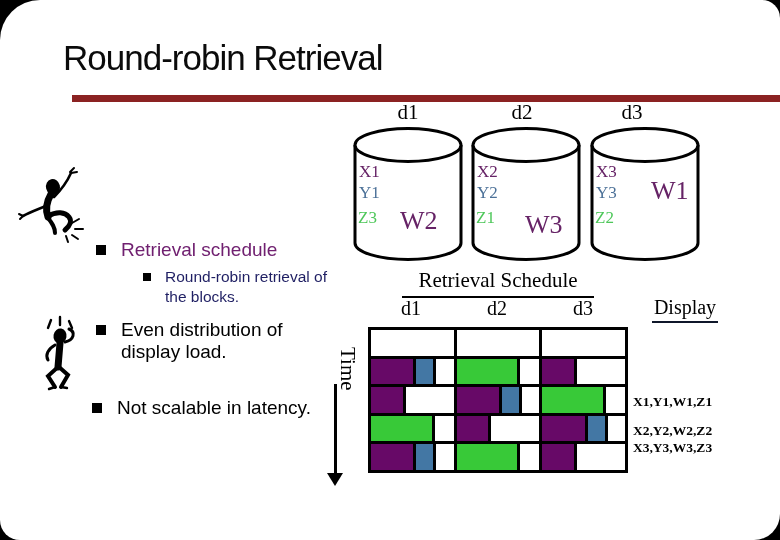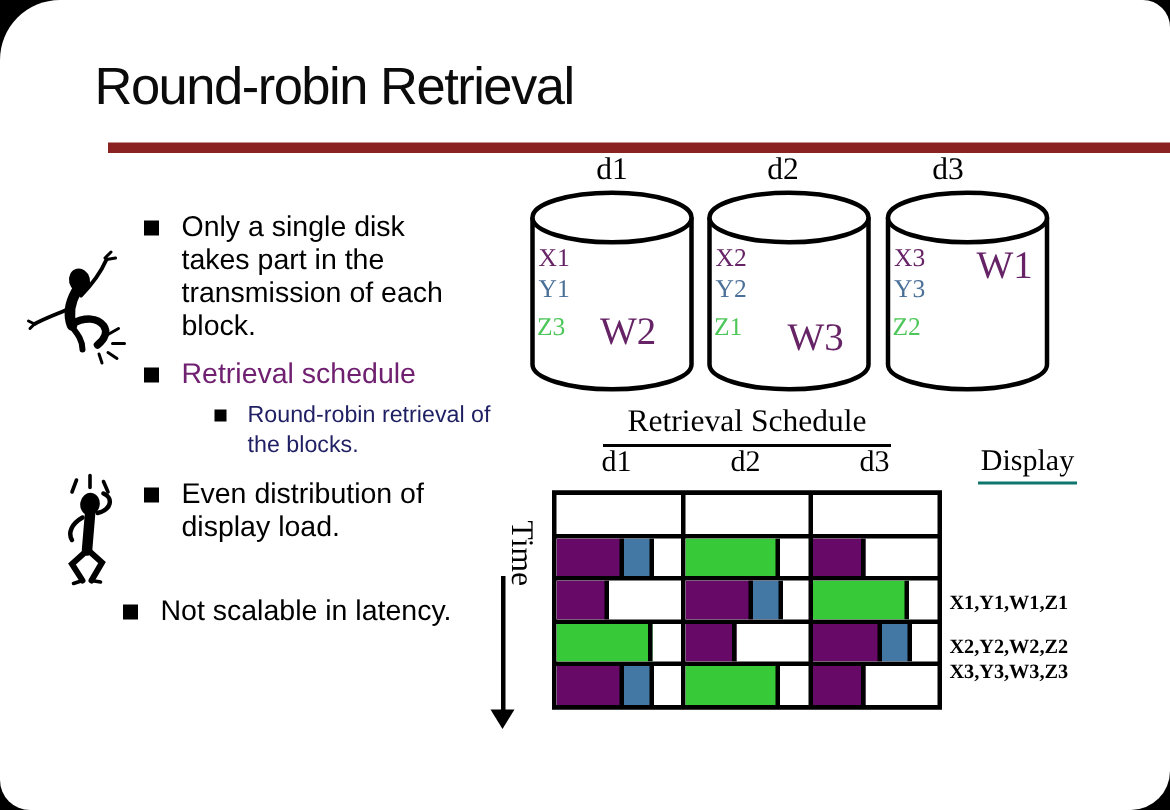--- a/index.html
+++ b/index.html
@@ -12,42 +12,42 @@
   .bullet{position:absolute;display:flex;font-size:19px;line-height:22px;}
   .bullet .sq{width:10px;height:10px;background:#000;margin-top:6px;flex:0 0 auto;}
   .bullet .txt{margin-left:15px;}
   .b1{left:96px;top:141px;} .b1 .txt{width:196px;}
   .b2{left:96px;top:239px;} .b2 .txt{color:var(--bullet-purple,#702070);}
   .bsub{left:143px;top:267px;font-size:15.5px;line-height:20px;}
   .bsub .sq{width:8px;height:8px;margin-top:6px;}
   .bsub .txt{width:168px;color:var(--bullet-navy,#1F1F63);margin-left:14px;}
   .b3{left:96px;top:319px;} .b3 .txt{width:190px;}
   .b4{left:96px;top:368px;}
-  .b5{left:82px;top:397px;}
+  .b5{left:92px;top:397px;}
   
   .disk{position:absolute;width:112px;height:136px;font-family:"Liberation Serif",serif;}
   .disk-1{left:352px;top:126px;} .disk-2{left:470px;top:126px;} .disk-3{left:589px;top:126px;}
   .disk svg{position:absolute;left:0;top:0;}
   .disk-label{position:absolute;top:100px;width:112px;text-align:center;
               font-family:"Liberation Serif",serif;font-size:21px;}
   .dl-1{left:352px;} .dl-2{left:466px;} .dl-3{left:576px;}
   .blk{position:absolute;font-size:17px;}
   .bx{left:7px;top:36px;color:var(--x-purple,#662366);}
   .by{left:7px;top:57px;color:var(--y-blue,#4C7198);}
   .bz{left:6px;top:82px;color:var(--z-green,#4EC75A);text-align:center;}
   .bw{position:absolute;font-size:26px;color:var(--w-purple,#662366);}
-  .disk-1 .bw{left:48px;top:80px;} .disk-2 .bw{left:55px;top:84px;} .disk-3 .bw{left:62px;top:36px;font-family:Liberation Serif, serif;}
+  .disk-1 .bw{left:48px;top:80px;} .disk-2 .bw{left:55px;top:84px;} .disk-3 .bw{left:62px;top:50px;font-family:Liberation Serif, serif;}
   
   .serif{font-family:"Liberation Serif",serif;}
   .sched-title{position:absolute;left:368px;top:268px;width:260px;text-align:center;font-size:21px;}
   .sched-title span{display:inline-block;border-bottom:2px solid #000;padding:0 16px 3px;}
   .colhead{position:absolute;top:297px;width:86px;text-align:center;font-size:20px;}
   .ch-1{left:368px;} .ch-2{left:454px;} .ch-3{left:540px;}
   .display-head{position:absolute;left:641px;top:296px;width:88px;text-align:center;font-size:20px;}
-  .display-head span{display:inline-block;border-bottom:2px solid #0f766e;padding:0 2px 2px;}
+  .display-head span{display:inline-block;border-bottom:2px solid #0f172a;padding:0 2px 2px;}
   .grid{position:absolute;left:368px;top:327px;width:260px;height:146px;box-sizing:border-box;
         border:3px solid #000;background:#000;display:grid;
         grid-template-columns:repeat(3,1fr);grid-template-rows:repeat(5,1fr);gap:3px;}
   .sched-cell{background:#fff;display:flex;overflow:hidden;}
   .seg{height:100%;border-right:3px solid #000;box-sizing:border-box;}
   .seg.purple-lg{width:55%;background:var(--purple,#670967);}
   .seg.purple-sm{width:42%;background:var(--purple,#670967);}
   .seg.blue{width:24%;background:var(--blue,#4377A4);}
   .seg.green{width:77%;background:var(--green,#38C938);}
   .disp-label{position:absolute;left:633px;font-size:13.5px;font-weight:bold;white-space:nowrap;}
@@ -86,24 +86,20 @@
     <path d="M27,6 l-3,8 M36,3 l0,8 M45,7 l3,7" stroke-width="2.4"></path>
     <ellipse cx="36" cy="22" rx="6.5" ry="7.5" fill="#000" stroke="none" transform="rotate(10 36 22)"></ellipse>
     <path d="M41,28 C50,26 52,18 45,15" stroke-width="3"></path>
     <path d="M31,31 C24,35 21,41 24,46" stroke-width="3"></path>
     <path d="M36,29 L34,53" stroke-width="7"></path>
     <path d="M34,53 L24,62 L31,73" stroke-width="4"></path>
     <path d="M35,53 L44,61 L37,73" stroke-width="4"></path>
     <path d="M31,73 l-6,2 M37,73 l6,1" stroke-width="2.4"></path>
   </svg>
 
-  <div class="bullet b1">
-    <span class="sq"></span>
-    <span class="txt">Only a single disk takes part in the transmission of each block.</span>
-  </div>
   <div class="bullet b2">
     <span class="sq"></span>
     <span class="txt">Retrieval schedule</span>
   </div>
   <div class="bullet bsub">
     <span class="sq"></span>
     <span class="txt">Round-robin retrieval of the blocks.</span>
   </div>
   <div class="bullet b3">
     <span class="sq"></span>

